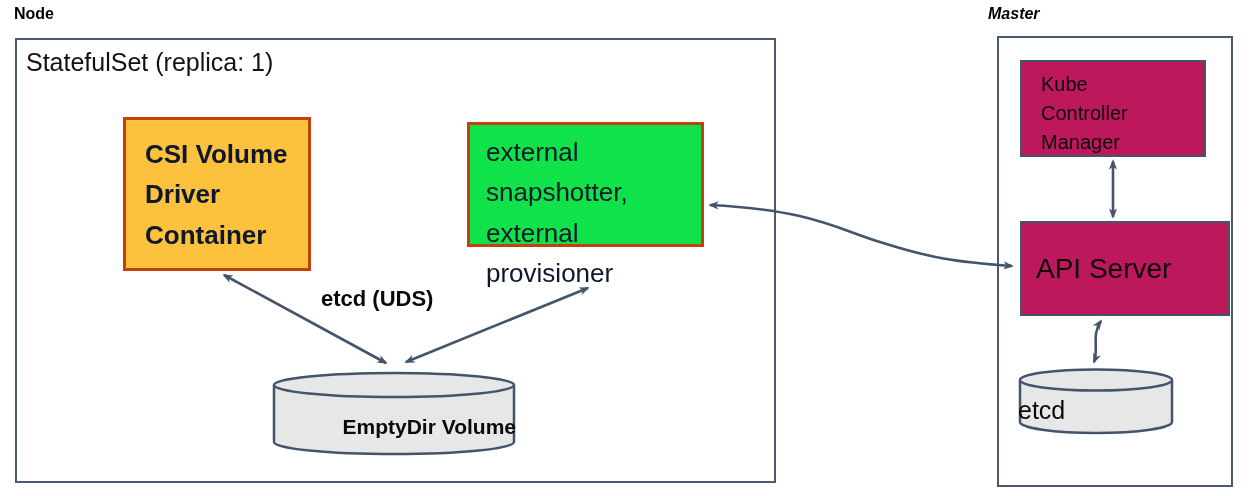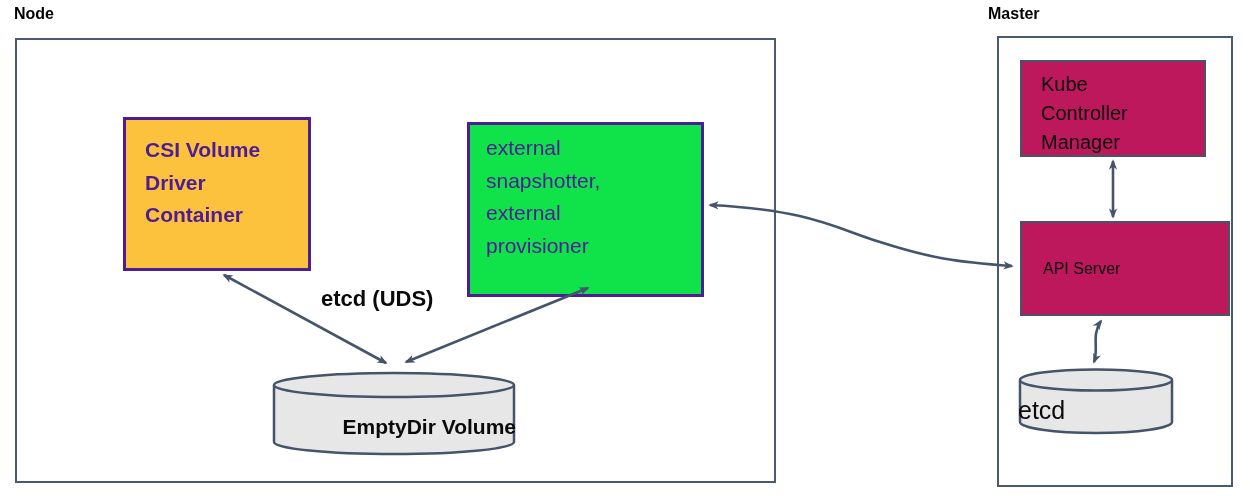--- a/index.html
+++ b/index.html
@@ -28,36 +28,36 @@
   }
   .statefulset-label {
     position: absolute;
     left: 26px;
     top: 48px;
     font-size: 25px;
     color: #111;
   }
   .hl-box {
     position: absolute;
-    border: 3px solid #4c1d95;
-    font-size: 21px;
+    border: 3px solid #c2410c;
+    font-size: 26px;
     line-height: 1.55;
     white-space: pre-line;
-    color: #4c1d95;
+    color: #0f172a;
   }
   .csi-box {
     left: 123px; top: 117px;
     width: 188px; height: 154px;
     background: #fcc13d;
     padding: 14px 10px 0 19px;
     font-weight: 700;
   }
   .sidecar-box {
     left: 467px; top: 122px;
-    width: 237px; height: 175px;
+    width: 237px; height: 125px;
     background: #10e24a;
     padding: 7px 10px 0 16px;
     font-weight: 400;
   }
   .grpc-label {
     position: absolute;
     left: 321px; top: 286px;
     font-size: 22px;
     font-weight: 700;
     color: #0a0a0a;
@@ -72,24 +72,24 @@
     left: 1020px; top: 60px;
     width: 186px; height: 97px;
     font-size: 20px;
     line-height: 1.45;
     padding: 8px 8px 0 19px;
     white-space: pre-line;
   }
   .api-box {
     left: 1020px; top: 221px;
     width: 210px; height: 95px;
-    font-size: 16px;
+    font-size: 28px;
     display: flex;
     align-items: center;
-    padding-left: 21px;
+    padding-left: 14px;
   }
   .cylinder {
     position: absolute;
   }
   .cylinder svg { display: block; }
   .cyl-caption {
     position: absolute;
     width: 100%;
     text-align: right;
     color: #0a0a0a;
@@ -107,41 +107,42 @@
 </style>
 </head>
 <body>
 
 <div class="canvas">
 
   <div class="region-label" style="left:14px; top:5px;">Node</div>
 
   <div class="outer-box" style="left:15px; top:38px; width:761px; height:445px;"></div>
 
+  <div class="statefulset-label">StatefulSet (replica: 1)</div>
 
   <div class="hl-box csi-box">CSI Volume
 Driver
 Container</div>
 
   <div class="hl-box sidecar-box">external
 snapshotter,
 external
 provisioner</div>
 
   <div class="grpc-label">etcd (UDS)</div>
 
   <div class="cylinder emptydir-cyl">
     <svg width="244" height="86" viewBox="0 0 244 86">
       <path d="M2,14 L2,71 A120,12 0 0 0 242,71 L242,14" fill="#e8e7e7" stroke="#44546a" stroke-width="2.5"></path>
       <ellipse cx="122" cy="14" rx="120" ry="12" fill="#e8e7e7" stroke="#44546a" stroke-width="2.5"></ellipse>
     </svg>
     <div class="cyl-caption">EmptyDir Volume</div>
   </div>
 
-  <div class="region-label" style="left:988px; top:5px;">Master</div>
+  <div class="region-label" style="left:988px; top:5px;font-style:italic;">Master</div>
 
   <div class="outer-box" style="left:997px; top:36px; width:236px; height:451px;"></div>
 
   <div class="gray-box kcm-box">Kube
 Controller
 Manager</div>
 
   <div class="gray-box api-box">API Server</div>
 
   <div class="cylinder etcd-cyl">

